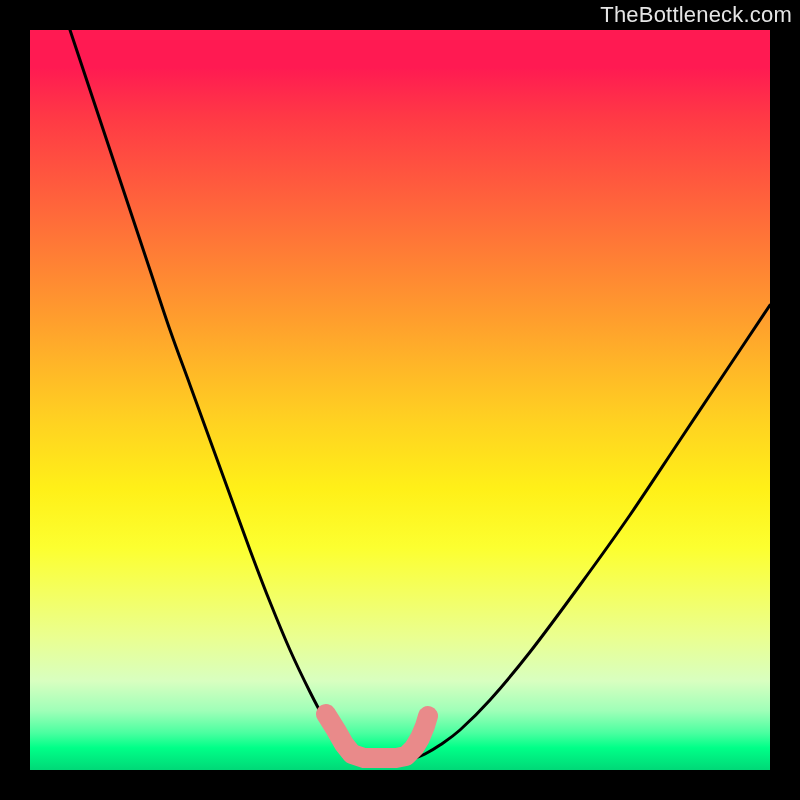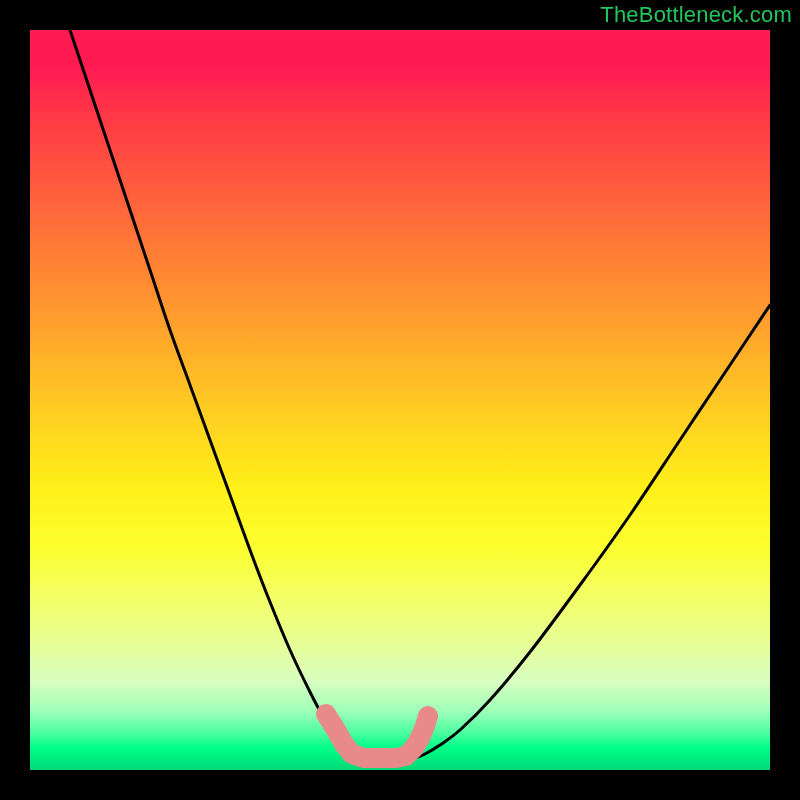--- a/index.html
+++ b/index.html
@@ -43,21 +43,21 @@
       #9fffb8 92%,
       #4affa0 95%,
       #00ff88 97%,
       #00d877 100%
     );
   }
   .watermark {
     position: absolute;
     top: 2px;
     right: 8px;
-    color: #22c55e;
+    color: #e5e5e5;
     font-size: 22px;
     font-weight: 500;
     letter-spacing: 0.2px;
     user-select: none;
   }
   svg.curve {
     position: absolute;
     inset: 0;
   }
 </style>

